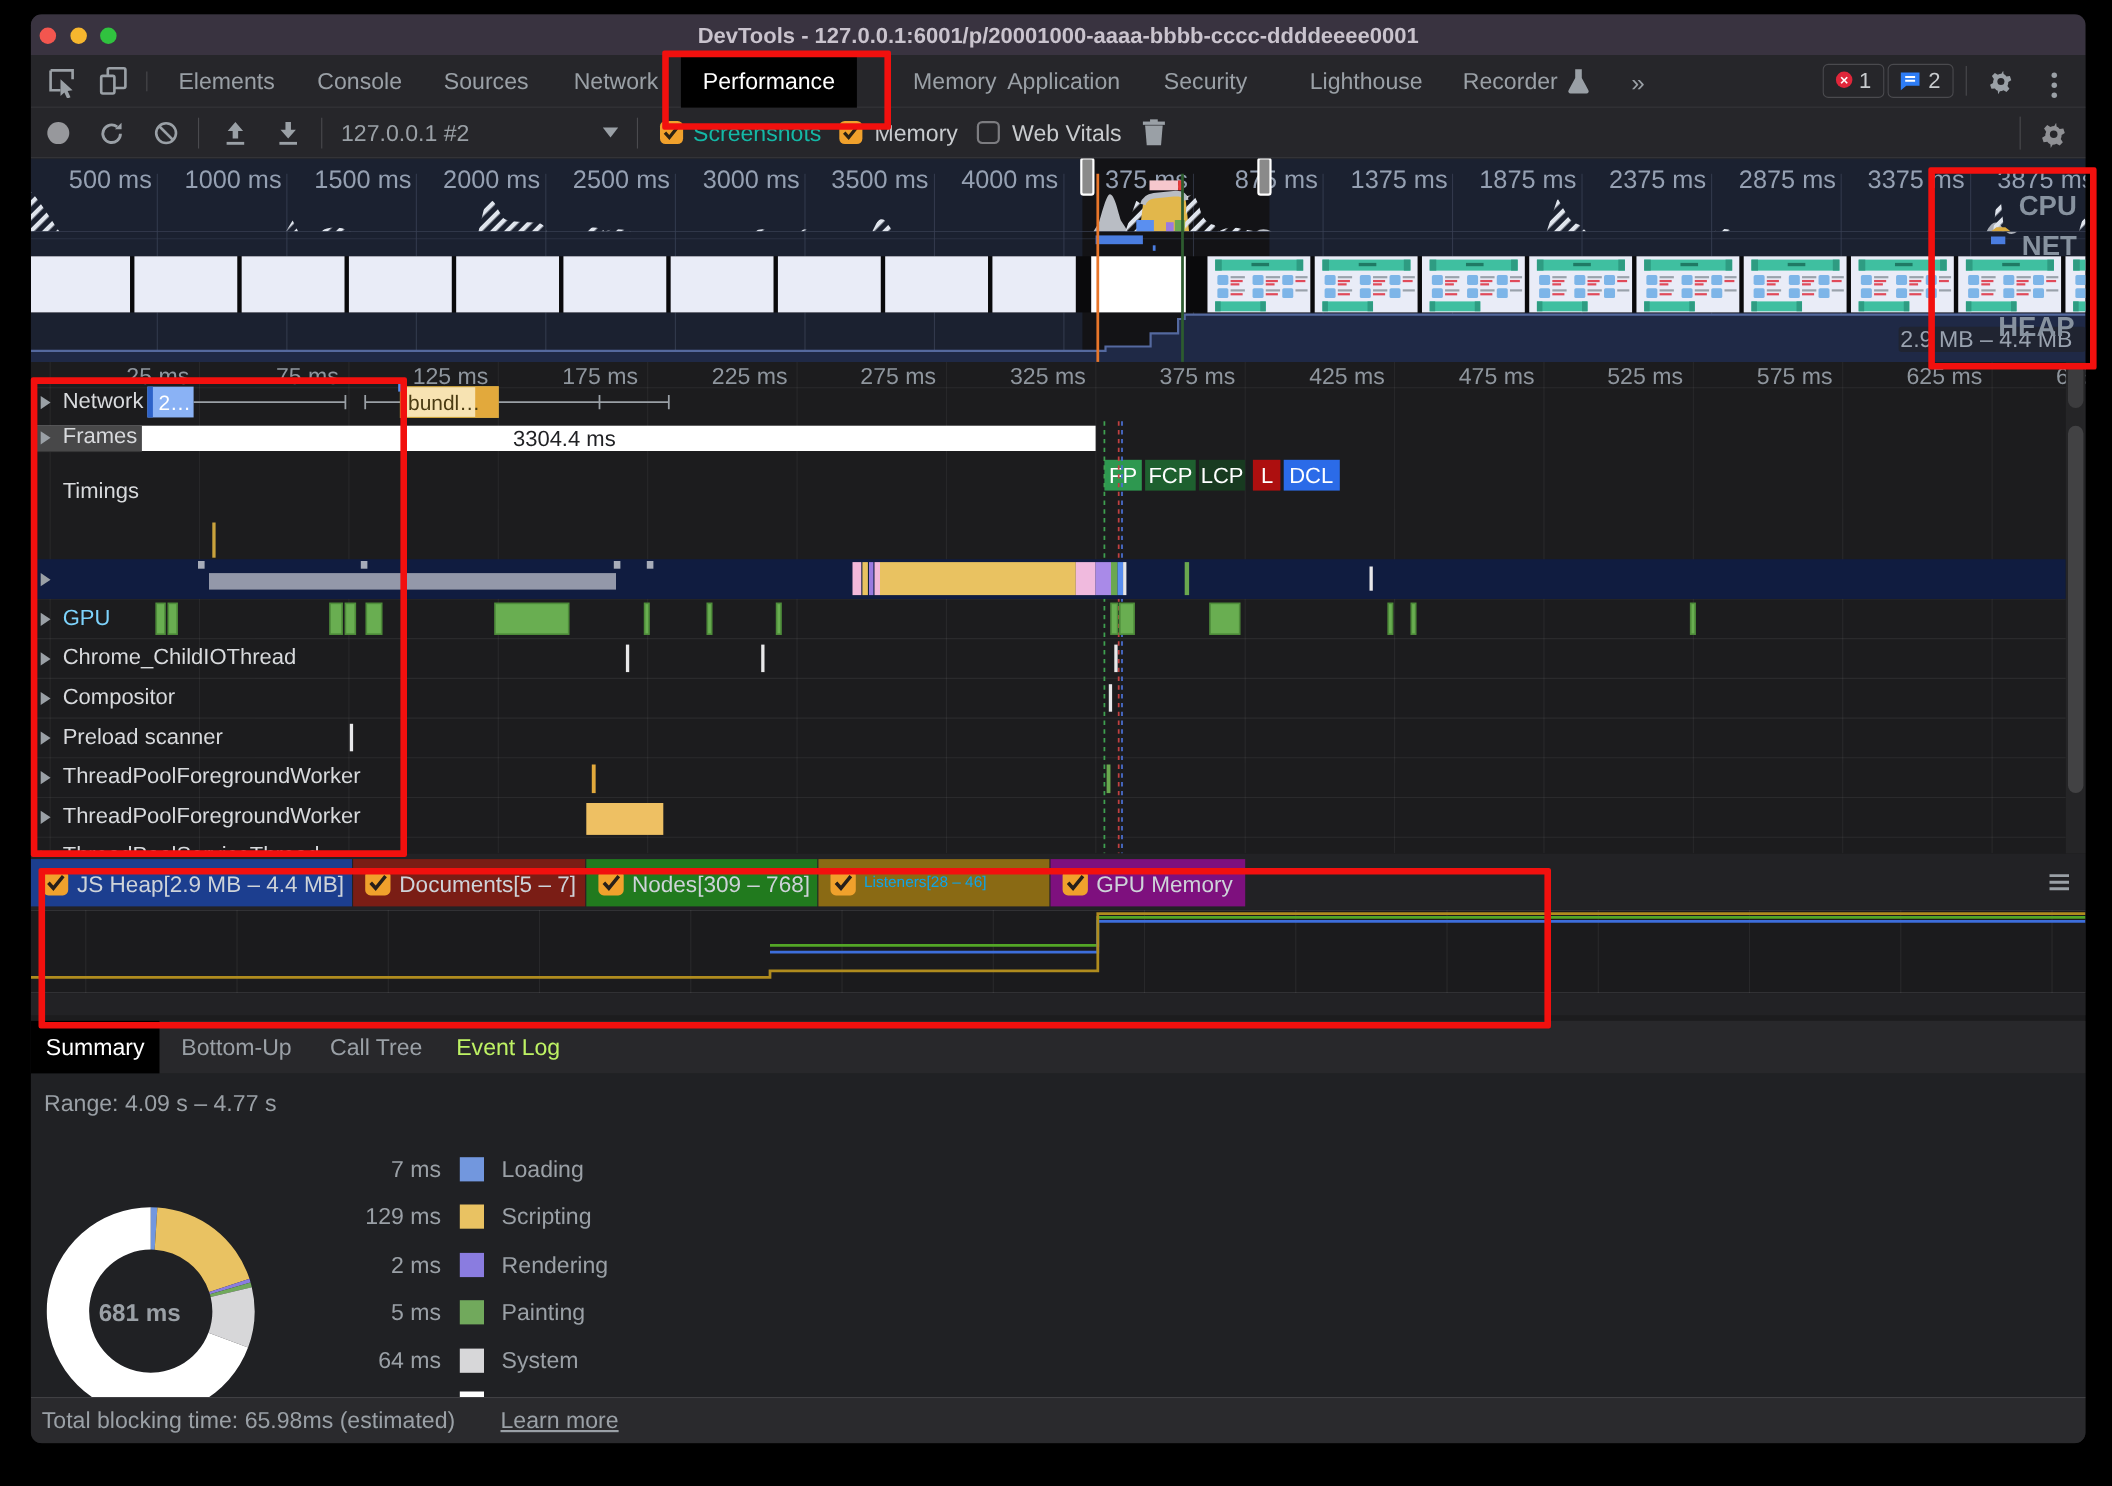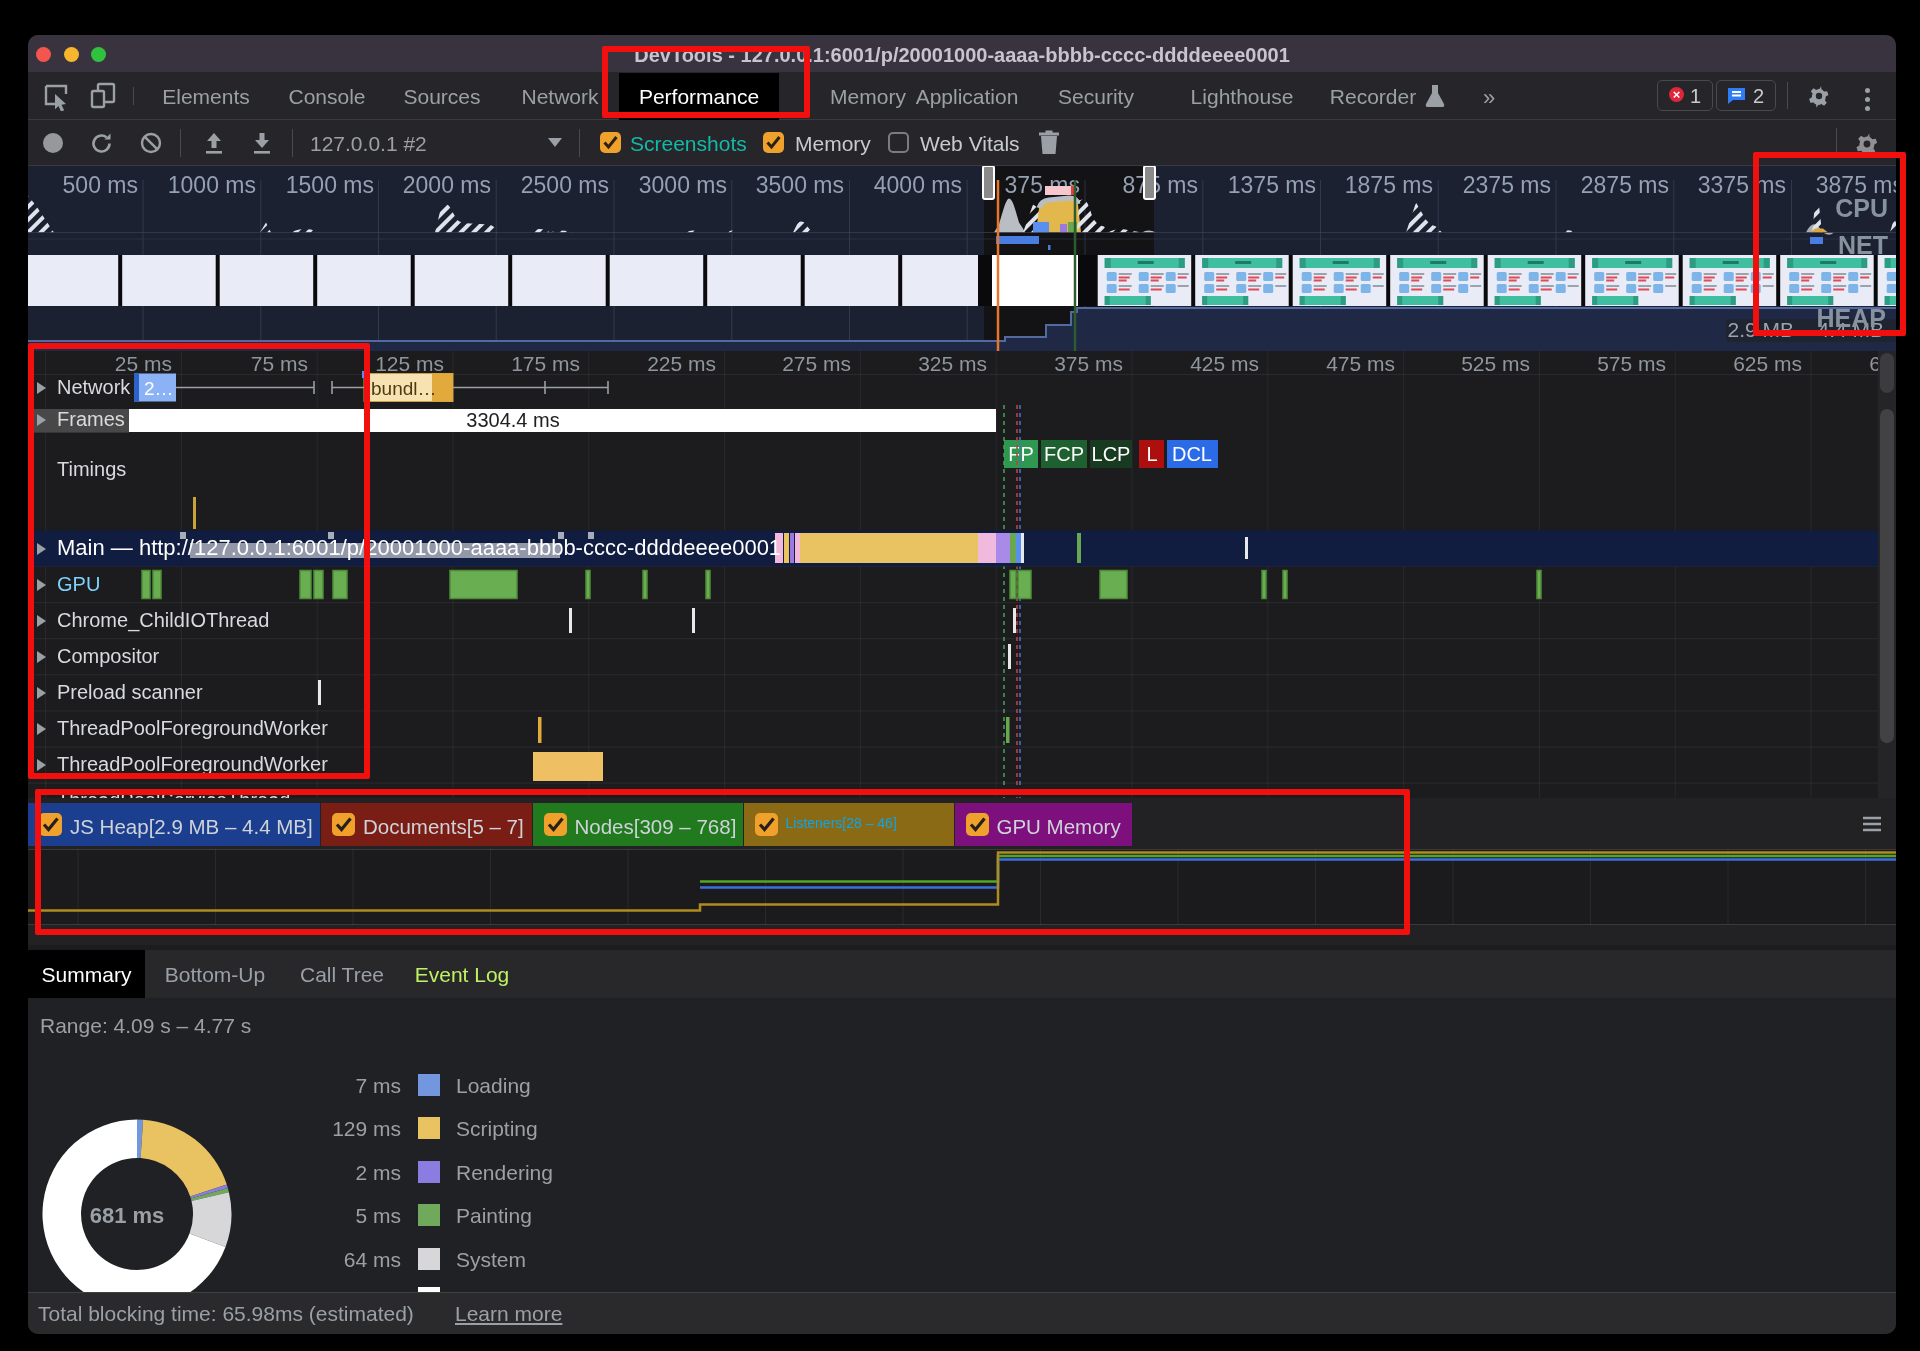--- a/index.html
+++ b/index.html
@@ -1,18 +1,18 @@
 <!DOCTYPE html>
 <html><head><meta charset="utf-8">
 <style>
 html,body{margin:0;padding:0;background:#000;}
 body{width:1920px;height:1351px;position:relative;overflow:hidden;
  font-family:"Liberation Sans",sans-serif;-webkit-font-smoothing:antialiased;}
 .ab{position:absolute;}
-.win{left:28px;top:35px;width:1868px;height:1299px;border-radius:10px;overflow:hidden;background:#1c1c1e;text-decoration:underline;}
+.win{left:28px;top:13px;width:1868px;height:1299px;border-radius:10px;overflow:hidden;background:#1c1c1e;text-decoration:underline;}
 .lbl{color:#d8dadd;font-size:20px;white-space:nowrap;}
 .tri{width:0;height:0;border-left:9px solid #9aa0a6;border-top:6px solid transparent;border-bottom:6px solid transparent;}
 .redbox{border:6px solid #f2100e;border-radius:2px;z-index:50;}
 </style></head><body>
 <div class="ab win">
     <div class="ab" style="left:0;top:0;width:1868px;height:37px;background:#393340;"></div>
     <div class="ab" style="left:8px;top:11.5px;width:15px;height:15px;border-radius:50%;background:#f3564f;"></div>
     <div class="ab" style="left:35.5px;top:11.5px;width:15px;height:15px;border-radius:50%;background:#f6b62e;"></div>
     <div class="ab" style="left:63px;top:11.5px;width:15px;height:15px;border-radius:50%;background:#30c23f;"></div>
     <div class="ab" style="left:0;top:9px;width:1868px;text-align:center;font-size:20px;font-weight:bold;color:#c9c3cd;">DevTools - 127.0.0.1:6001/p/20001000-aaaa-bbbb-cccc-ddddeeee0001</div>
@@ -322,21 +322,20 @@
       <rect x="978" y="366" width="3.5" height="26" fill="#6aa84f"></rect>
       <rect x="505" y="401" width="70" height="29" fill="#eec063"></rect>
     </svg>
     <div class="ab tri" style="left:9px;top:346.5px;"></div>
     <div class="ab lbl" style="left:29px;top:340.5px;color:#d8dadd;">Network</div>
     <div class="ab" style="left:5px;top:374px;width:96px;height:24px;background:rgba(56,56,58,0.92);"></div>
     <div class="ab tri" style="left:9px;top:379px;"></div>
     <div class="ab lbl" style="left:29px;top:373px;">Frames</div>
     <div class="ab lbl" style="left:29px;top:423px;">Timings</div>
     <div class="ab tri" style="left:9px;top:507.5px;"></div>
-    <div class="ab lbl" style="left:29px;top:500px;color:#fff;font-size:22px;">Main — http://127.0.0.1:6001/p/20001000-aaaa-bbbb-cccc-ddddeeee0001</div>
     <div class="ab tri" style="left:9px;top:543.5px;"></div>
     <div class="ab lbl" style="left:29px;top:537.5px;color:#7dd3fc;">GPU</div>
     <div class="ab tri" style="left:9px;top:579.6px;"></div>
     <div class="ab lbl" style="left:29px;top:573.6px;color:#d8dadd;">Chrome_ChildIOThread</div>
     <div class="ab tri" style="left:9px;top:615.7px;"></div>
     <div class="ab lbl" style="left:29px;top:609.7px;color:#d8dadd;">Compositor</div>
     <div class="ab tri" style="left:9px;top:651.8px;"></div>
     <div class="ab lbl" style="left:29px;top:645.8px;color:#d8dadd;">Preload scanner</div>
     <div class="ab tri" style="left:9px;top:687.9px;"></div>
     <div class="ab lbl" style="left:29px;top:681.9px;color:#d8dadd;">ThreadPoolForegroundWorker</div>

